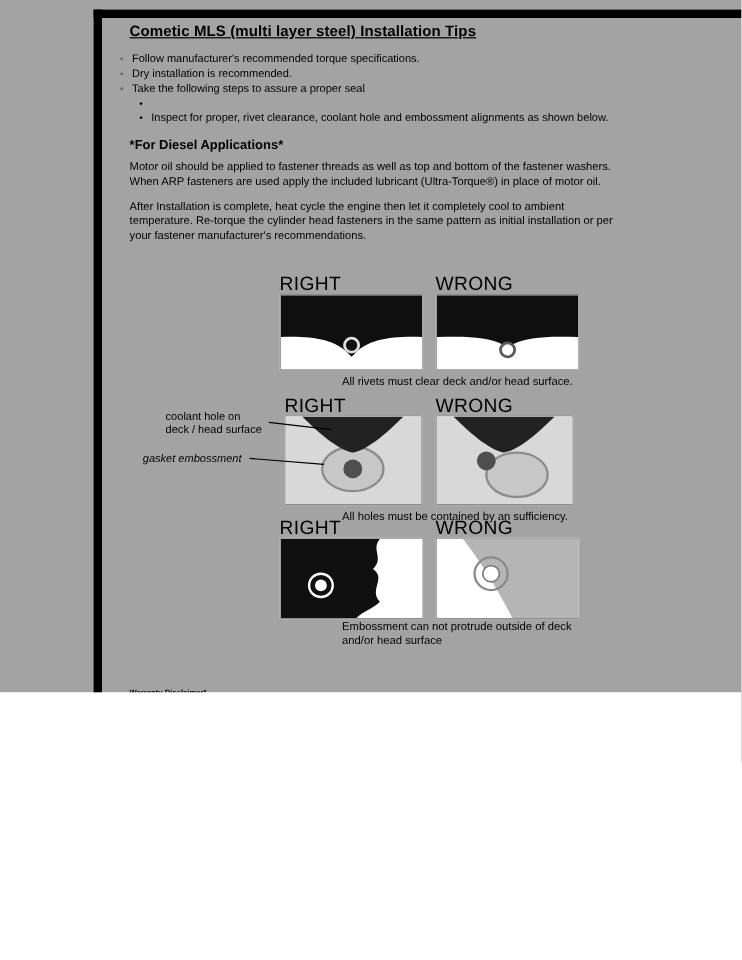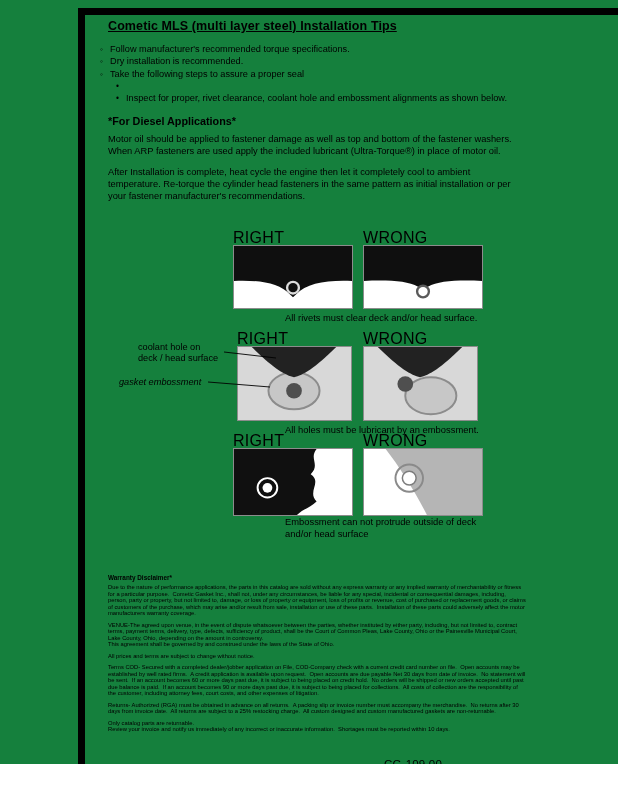--- a/index.html
+++ b/index.html
@@ -1,18 +1,18 @@
 <!DOCTYPE html>
 <html><head>
 <meta charset="utf-8">
 <style>
   * { margin:0; padding:0; box-sizing:border-box; }
   html,body { background:#ffffff; }
   body { font-family:"Liberation Sans", sans-serif; color:#000; }
-  .page { position:relative; width:618px; height:764px; background:#15803d; overflow:hidden; }
+  .page { position:relative; width:618px; height:577px; background:#a3a3a3; overflow:hidden; }
 
   .edge-top  { position:absolute; left:78px; top:8px;  width:540px; height:7px; background:#000; }
   .edge-left { position:absolute; left:78px; top:8px;  width:7px;  height:780px; background:#000; }
 
   .title { position:absolute; left:108px; top:19px; font-size:12.5px; font-weight:bold;
            text-decoration:underline; letter-spacing:.1px; }
 
   .bullets { position:absolute; left:100px; top:43px; width:424px; font-size:9.2px; line-height:12.3px; }
   .b-row { display:flex; align-items:flex-start; }
   .b-row.sub { margin-left:16px; }
@@ -64,21 +64,21 @@
     <div class="b-row sub">
       <span class="b-marker">•</span>
     </div>
     <div class="b-row sub">
       <span class="b-marker">•</span>
       <span class="b-text">Inspect for proper, rivet clearance, coolant hole and embossment alignments as shown below.</span>
     </div>
   </div>
 
   <div class="diesel-heading">*For Diesel Applications*</div>
-  <div class="para para1">Motor oil should be applied to fastener damage as well as top and bottom of the fastener washers. When ARP fasteners are used apply the included lubricant (Ultra-Torque®) in place of motor oil.</div>
+  <div class="para para1">Motor oil should be applied to fastener threads as well as top and bottom of the fastener washers. When ARP fasteners are used apply the included lubricant (Ultra-Torque®) in place of motor oil.</div>
   <div class="para para2">After Installation is complete, heat cycle the engine then let it completely cool to ambient temperature. Re-torque the cylinder head fasteners in the same pattern as initial installation or per your fastener manufacturer's recommendations.</div>
 
   <span class="dlabel" style="left:233px; top:229px; width:120px;">RIGHT</span>
   <span class="dlabel" style="left:363px; top:229px; width:120px;">WRONG</span>
 
   <figure class="img" style="left:233px; top:245px; width:120px; height:64px;">
     <svg viewBox="0 0 120 64" preserveAspectRatio="none">
       <rect width="120" height="64" fill="#0f0f0f"></rect>
       <path d="M0,64 L0,36 C26,35 46,38 57,50 L60,53 L63,50 C74,38 94,35 120,36 L120,64 Z" fill="#ffffff"></path>
       <circle cx="60" cy="43" r="6" fill="#0f0f0f" stroke="#dcdcdc" stroke-width="2.4"></circle>
@@ -112,21 +112,21 @@
     </svg>
   </figure>
   <figure class="img" style="left:363px; top:346px; width:115px; height:75px;">
     <svg viewBox="0 0 115 75" preserveAspectRatio="none">
       <rect width="115" height="75" fill="#d8d8d8"></rect>
       <ellipse cx="68" cy="50" rx="26" ry="19" fill="#c7c7c7" stroke="#8c8c8c" stroke-width="2"></ellipse>
       <path d="M14,0 C36,22 48,29 57,31 C66,29 78,22 100,0 Z" fill="#222222"></path>
       <circle cx="42" cy="38" r="8" fill="#4f4f4f"></circle>
     </svg>
   </figure>
-  <div class="caption" style="left:237px; top:424px; width:280px;">All holes must be lubricant by an embossment.</div>
+  <div class="caption" style="left:237px; top:424px; width:280px;">All holes must be contained by an sufficiency.</div>
 
   <span class="dlabel" style="left:233px; top:432px; width:120px;">RIGHT</span>
   <span class="dlabel" style="left:363px; top:432px; width:120px;">WRONG</span>
 
   <figure class="img" style="left:233px; top:448px; width:120px; height:68px;">
     <svg viewBox="0 0 120 68" preserveAspectRatio="none">
       <rect width="120" height="68" fill="#ffffff"></rect>
       <path d="M0,0 L84,0 C76,10 88,16 78,26 C90,34 74,44 84,54 C78,60 70,62 64,68 L0,68 Z" fill="#101010"></path>
       <circle cx="34" cy="40" r="10" fill="none" stroke="#ffffff" stroke-width="2"></circle>
       <circle cx="34" cy="40" r="5" fill="#ffffff"></circle>

